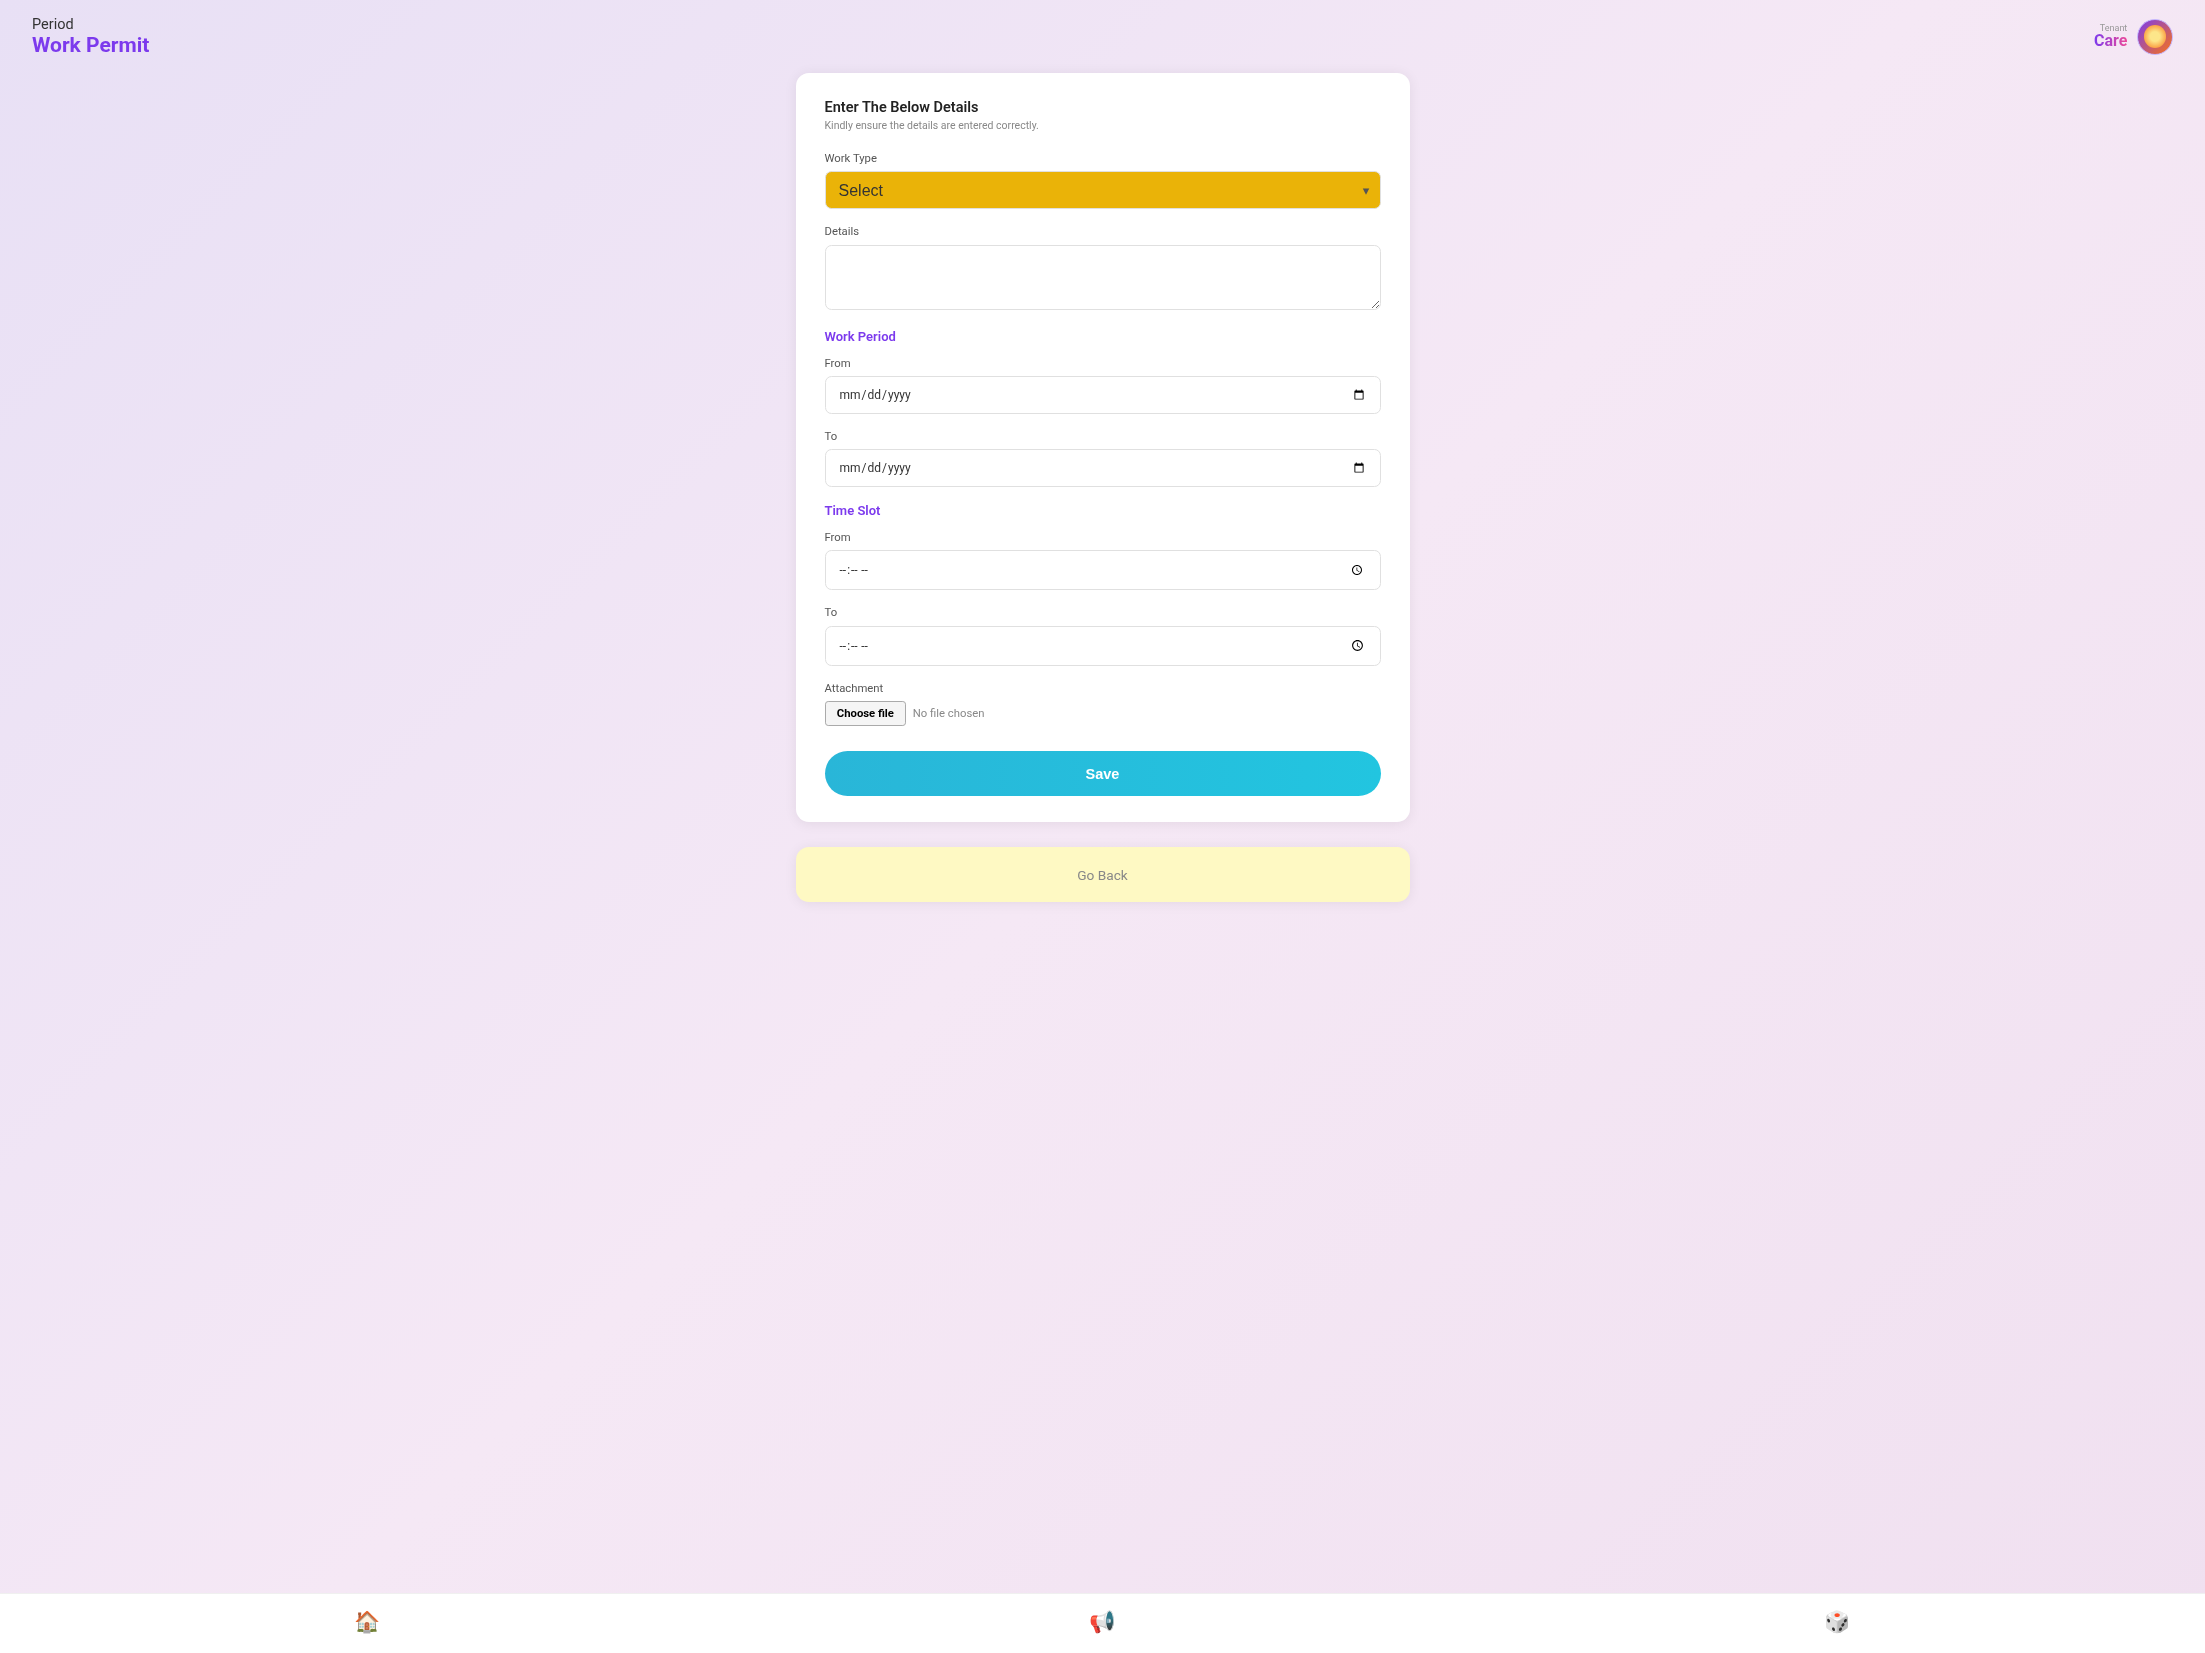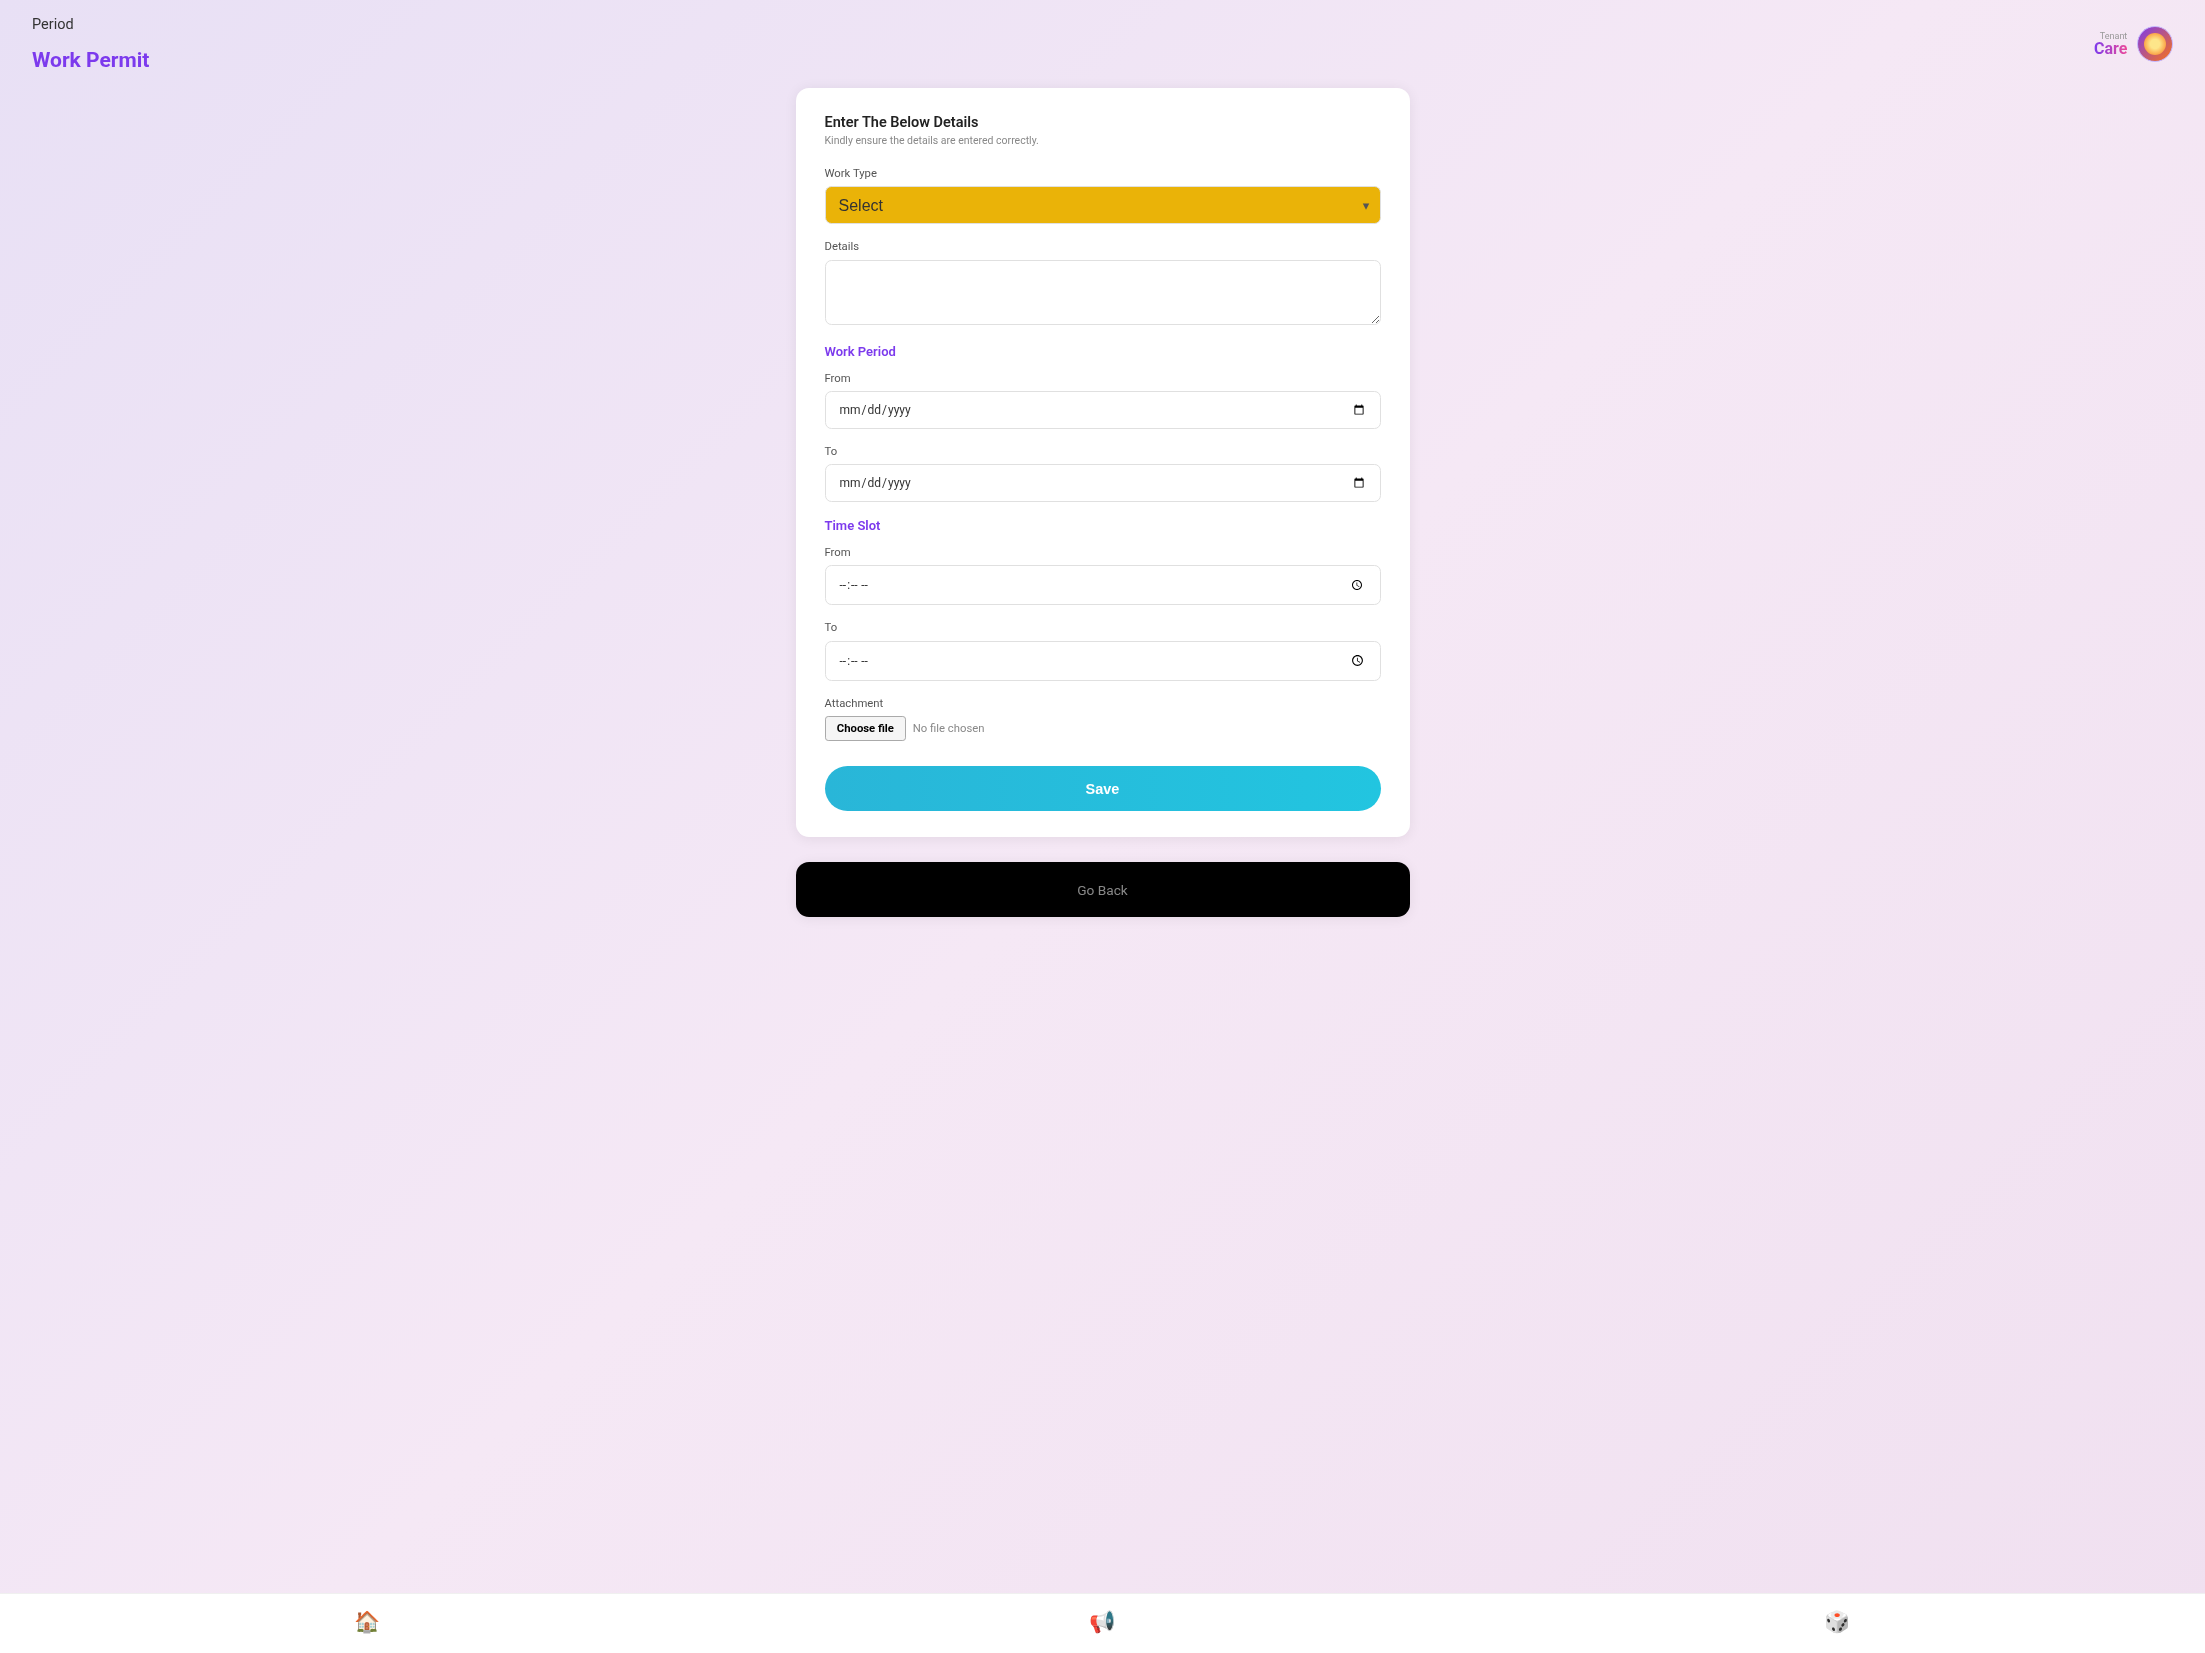--- a/index.html
+++ b/index.html
@@ -34,21 +34,20 @@
     .header-request {
       font-size: 14.5px;
       font-weight: 400;
       color: #333;
     }
 
     .header-work-permit {
       font-size: 21px;
       font-weight: 700;
       color: #7c3aed;
-      margin-top: 15px;
     }
 
     .header-right {
       display: flex;
       align-items: center;
       gap: 9.7px;
     }
 
     .tenant-care-logo {
       display: flex;
@@ -198,21 +197,21 @@
       border: none;
       border-radius: 40px;
       font-size: 14.5px;
       font-weight: 600;
       color: #fff;
       cursor: pointer;
       margin-top: 9.7px;
     }
 
     .go-back-card {
-      background: #000000;
+      background: #fef9c3;
       border-radius: 13px;
       padding: 19.4px;
       box-shadow: 0 1.6px 13px rgba(0,0,0,0.07);
       text-align: center;
       margin-bottom: 13px;
     }
 
     .go-back-text {
       font-size: 13.7px;
       color: #888;

